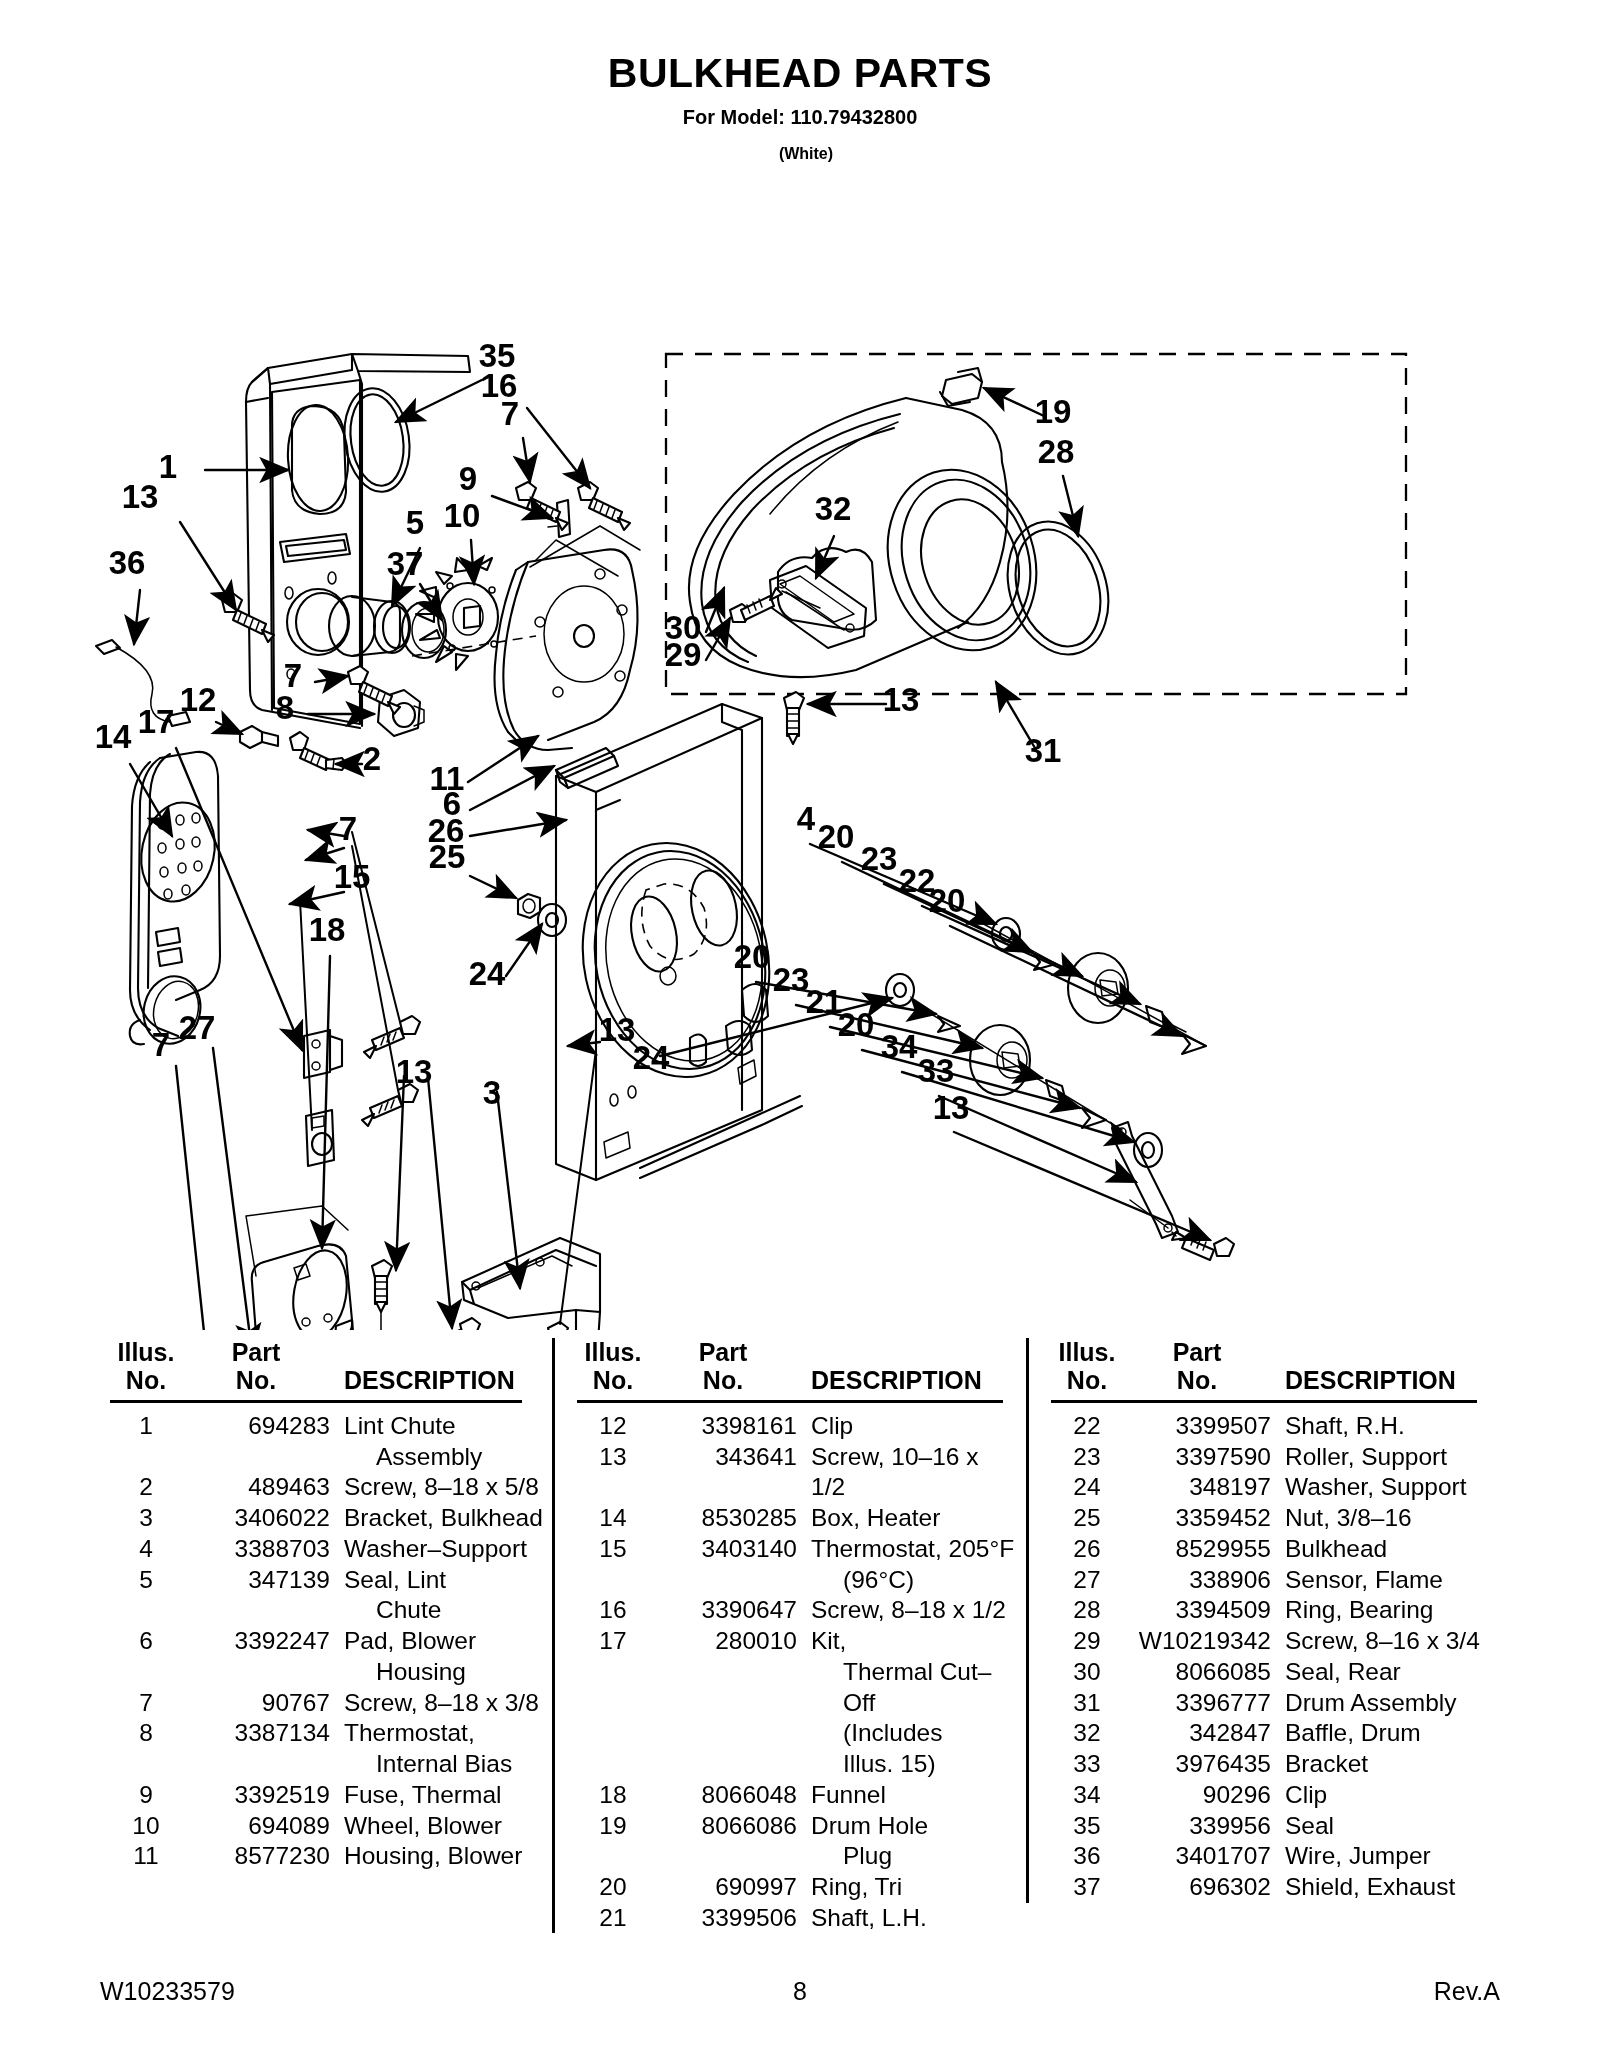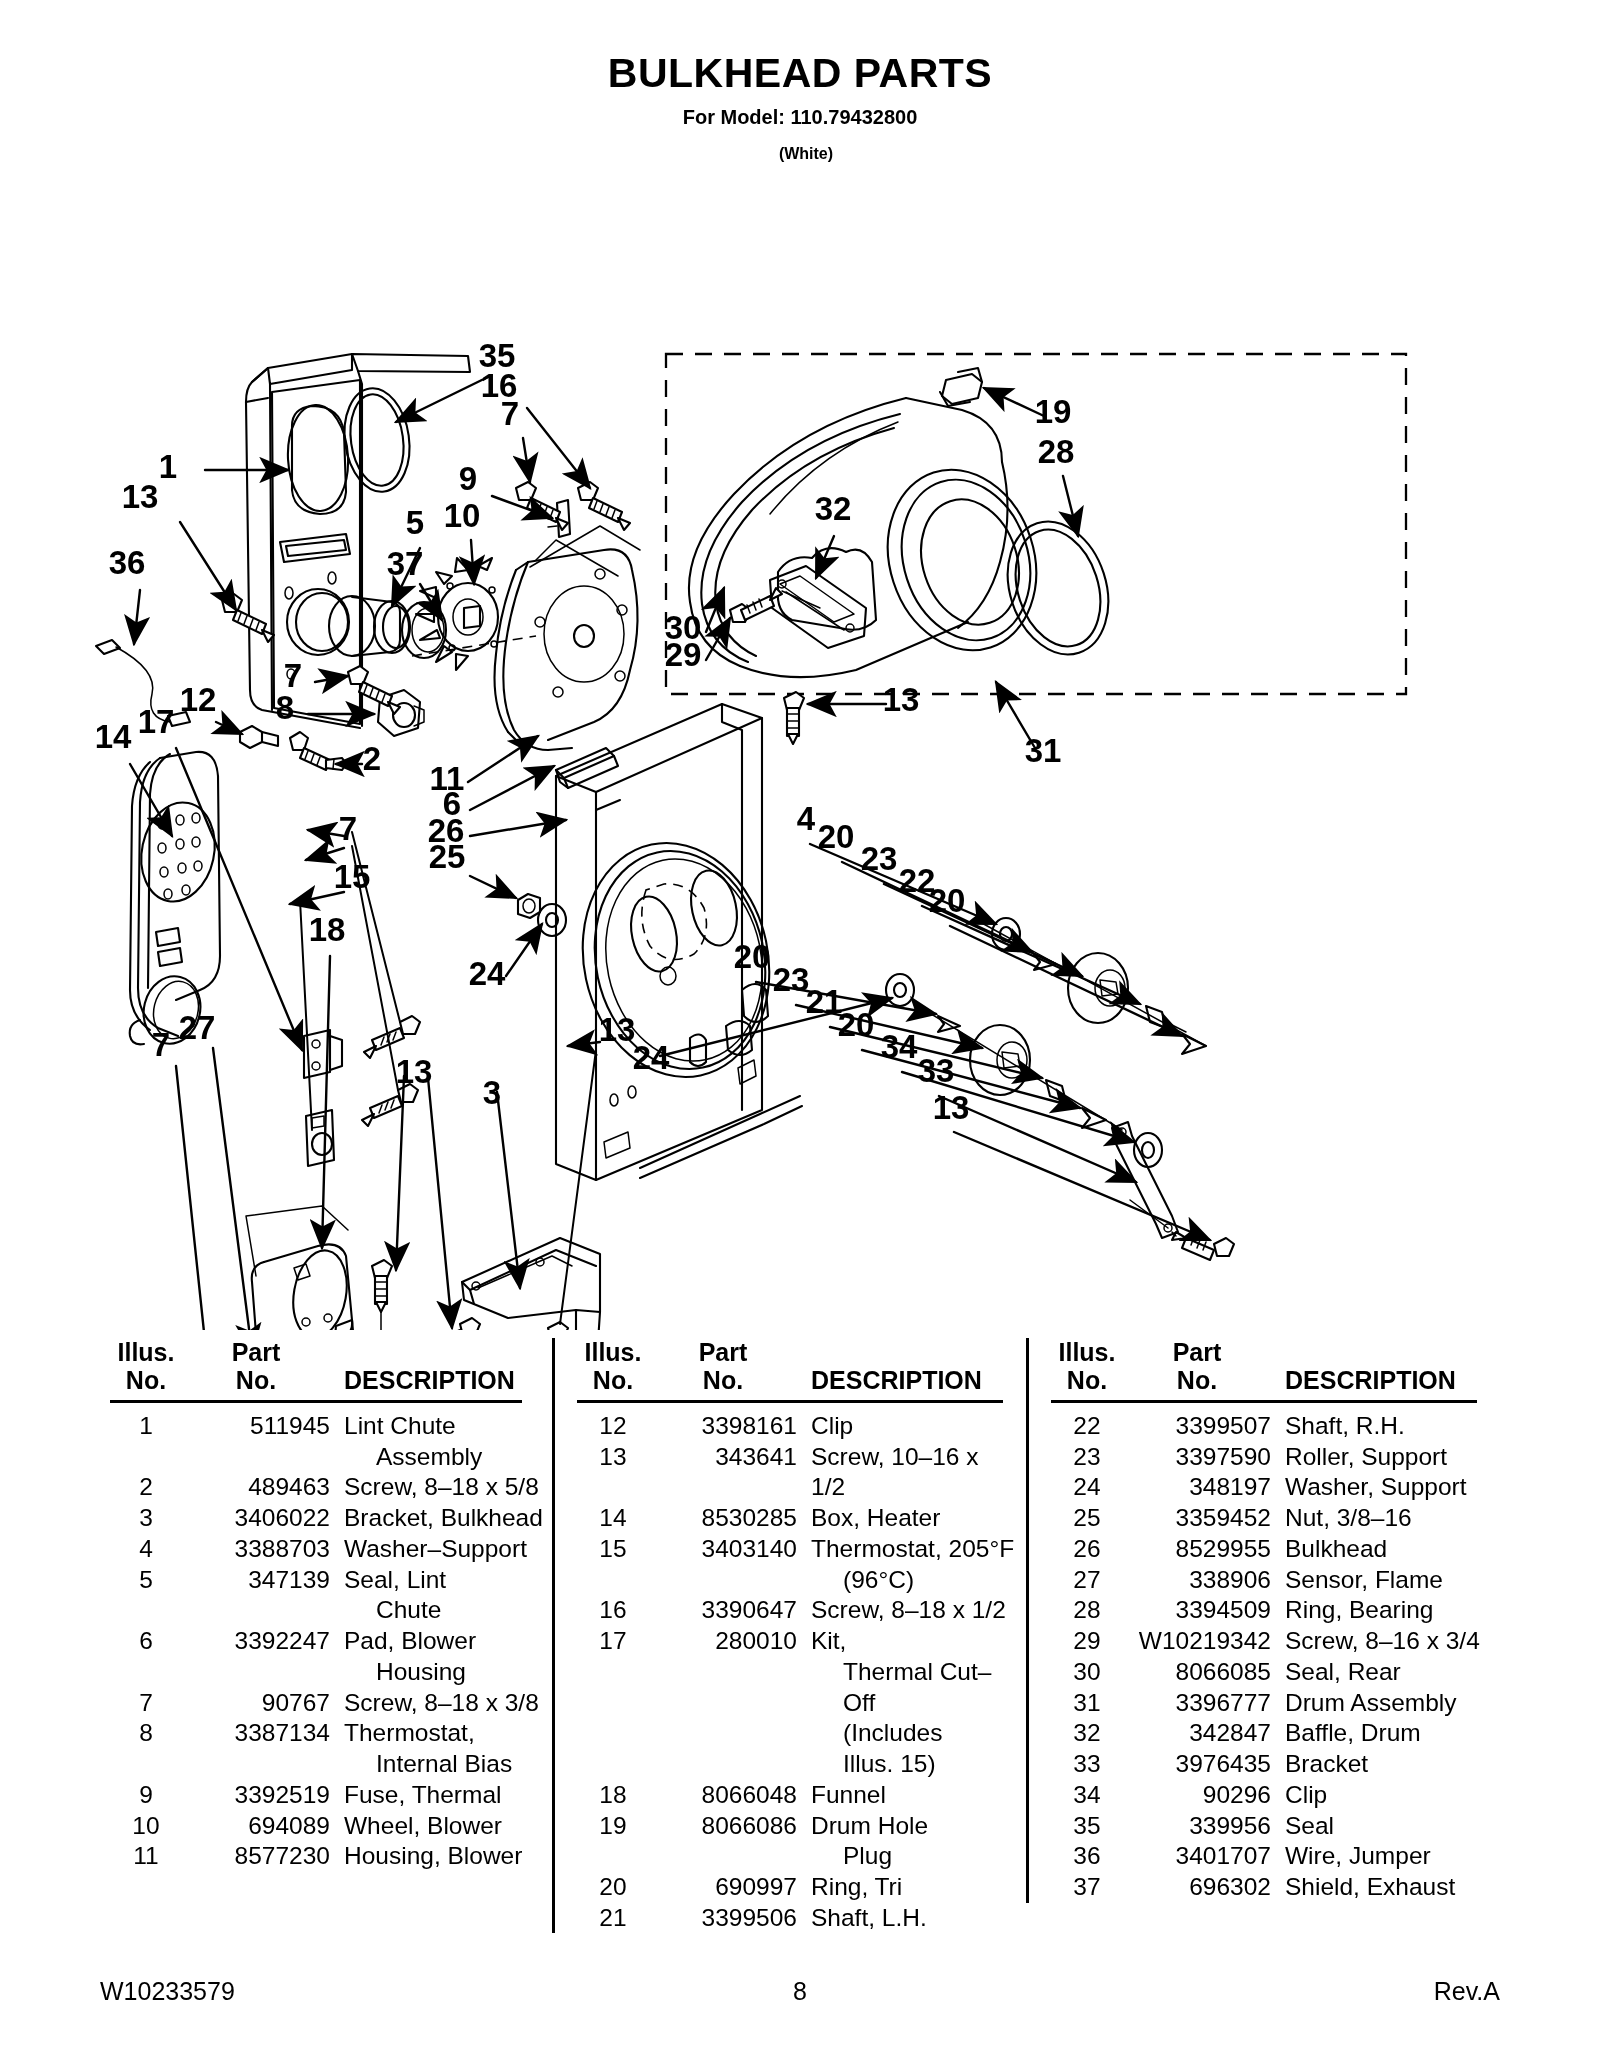--- a/index.html
+++ b/index.html
@@ -710,21 +710,21 @@
       </div>
       <div class="pt-head pt-head-row2">
         <div>No.</div>
         <div>No.</div>
         <div class="h-desc">DESCRIPTION</div>
       </div>
       <div class="pt-rule"></div>
       <div class="pt-rows">
           <div class="pt-row">
             <div class="pt-illus">1</div>
-            <div class="pt-part">511945</div>
+            <div class="pt-part">694283</div>
             <div class="pt-desc">Lint Chute</div>
           </div>
           <div class="pt-cont-row">
             <div></div>
             <div></div>
             <div class="pt-desc-cont">Assembly</div>
           </div>
           <div class="pt-row">
             <div class="pt-illus">2</div>
             <div class="pt-part">489463</div>

